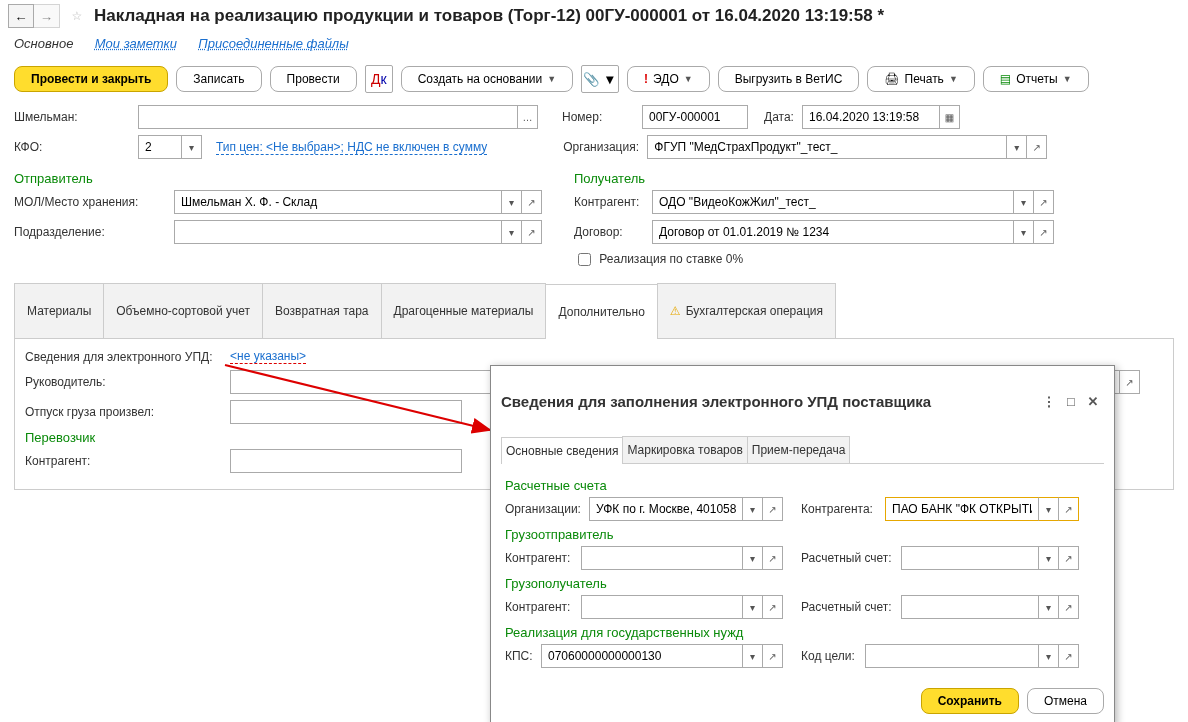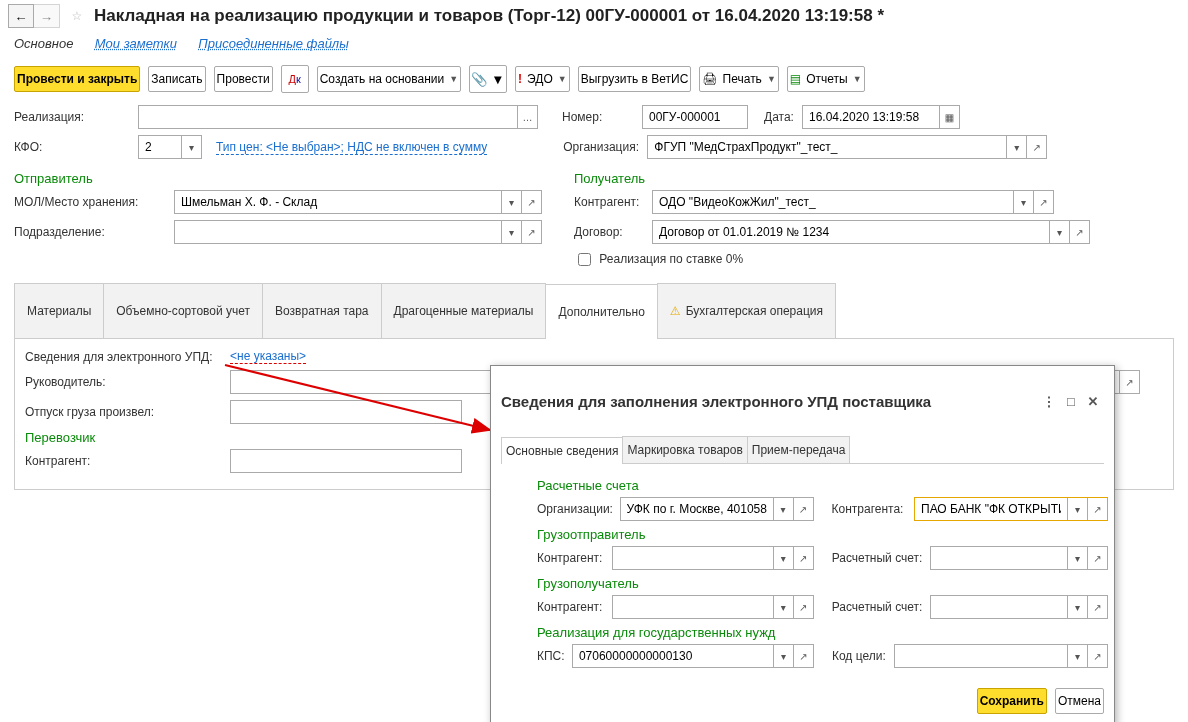--- a/index.html
+++ b/index.html
@@ -42,25 +42,25 @@
   }
   .tab-link.active {
     color: #333; text-decoration: none;
   }
   .toolbar {
     padding: 4px 14px; display: flex; gap: 8px; flex-wrap: wrap; align-items: center;
   }
   .btn {
     border: 1px solid #aaa;
     background: #fff;
-    padding: 5px 2px;
+    padding: 5px 16px;
     font-size: 12px;
     cursor: pointer;
     display: inline-flex; align-items: center; gap: 5px;
-    border-radius: 2px;
+    border-radius: 8px;
   }
   .btn.primary {
     background: #ffdd2d; border-color: #c9a400; font-weight: bold;
   }
   .btn .chev { font-size: 9px; color: #555; }
   .icon-btn {
     border: 1px solid #aaa; background: #fff;
     width: 28px; height: 28px;
     display: inline-flex; align-items: center; justify-content: center;
     cursor: pointer; border-radius: 2px;
@@ -169,21 +169,20 @@
     background: #f2f2f2;
     cursor: pointer;
     position: relative;
   }
   .dlg-tab.active {
     background: #fff;
     top: 1px;
   }
   .dlg-body {
     padding: 8px 6px 4px 14px;
-    margin-left: 32px;
   }
   .dlg-row {
     display: flex; align-items: center; margin-bottom: 6px;
   }
   .dlg-sec {
     color: #0a8a0a; font-size: 13px; margin: 6px 0 4px 0;
   }
   .dlg-footer {
     display: flex; justify-content: flex-end; gap: 8px;
     padding: 10px;
@@ -219,21 +218,21 @@
   <span class="tab-link active">Основное</span>
   <span class="tab-link">Мои заметки</span>
   <span class="tab-link">Присоединенные файлы</span>
 </div>
 
 <div class="toolbar">
   <button class="btn primary">Провести и закрыть</button>
   <button class="btn">Записать</button>
   <button class="btn">Провести</button>
   <button class="icon-btn">
-    <span style="font-size:11px;line-height:9px"><span style="color:#c00">Д</span><span style="color:#00a">к</span></span>
+    <span style="font-size:14px;line-height:9px"><span style="color:#c00">Д</span><span style="color:#00a">к</span></span>
   </button>
   <button class="btn">
     <span>Создать на основании</span>
     <span class="chev">▼</span>
   </button>
   <button class="icon-btn" style="width:38px">
     <span style="color:#e6a700">📎</span>
     <span class="chev" style="margin-left:3px">▼</span>
   </button>
   <button class="btn">
@@ -250,21 +249,21 @@
   <button class="btn">
     <span style="color:#0a8a0a">▤</span>
     <span>Отчеты</span>
     <span class="chev">▼</span>
   </button>
 </div>
 
 <div class="form-area">
 
   <div class="row">
-    <span class="lbl lbl-w">Реализация:</span>
+    <span class="lbl lbl-w">Шмельман:</span>
     <div class="input-group" style="margin-left:14px">
       <input class="txt-in" style="width: 380px;" value="">
       <button class="pick-btn">…</button>
     </div>
     <span class="lbl" style="margin-left:24px;width:80px">Номер:</span>
     <div class="input-group">
       <input class="txt-in" style="width: 106px;" value="00ГУ-000001">
     </div>
     <span class="lbl" style="margin-left:16px;width:38px">Дата:</span>
     <div class="input-group">
@@ -316,21 +315,21 @@
         <span class="lbl" style="width:78px">Контрагент:</span>
         <div class="input-group">
           <input class="txt-in" style="width: 362px;" value="ОДО &quot;ВидеоКожЖил&quot;_тест_">
           <button class="pick-btn">▾</button>
           <button class="pick-btn ext">↗</button>
         </div>
       </div>
       <div class="row">
         <span class="lbl" style="width:78px">Договор:</span>
         <div class="input-group">
-          <input class="txt-in" style="width: 398px;" value="Договор от 01.01.2019 № 1234">
+          <input class="txt-in" style="width: 362px;" value="Договор от 01.01.2019 № 1234">
           <button class="pick-btn">▾</button>
           <button class="pick-btn ext">↗</button>
         </div>
       </div>
       <div class="row">
         <label>
           <input type="checkbox" class="cb" style="">
           <span>Реализация по ставке 0%</span>
         </label>
       </div>

